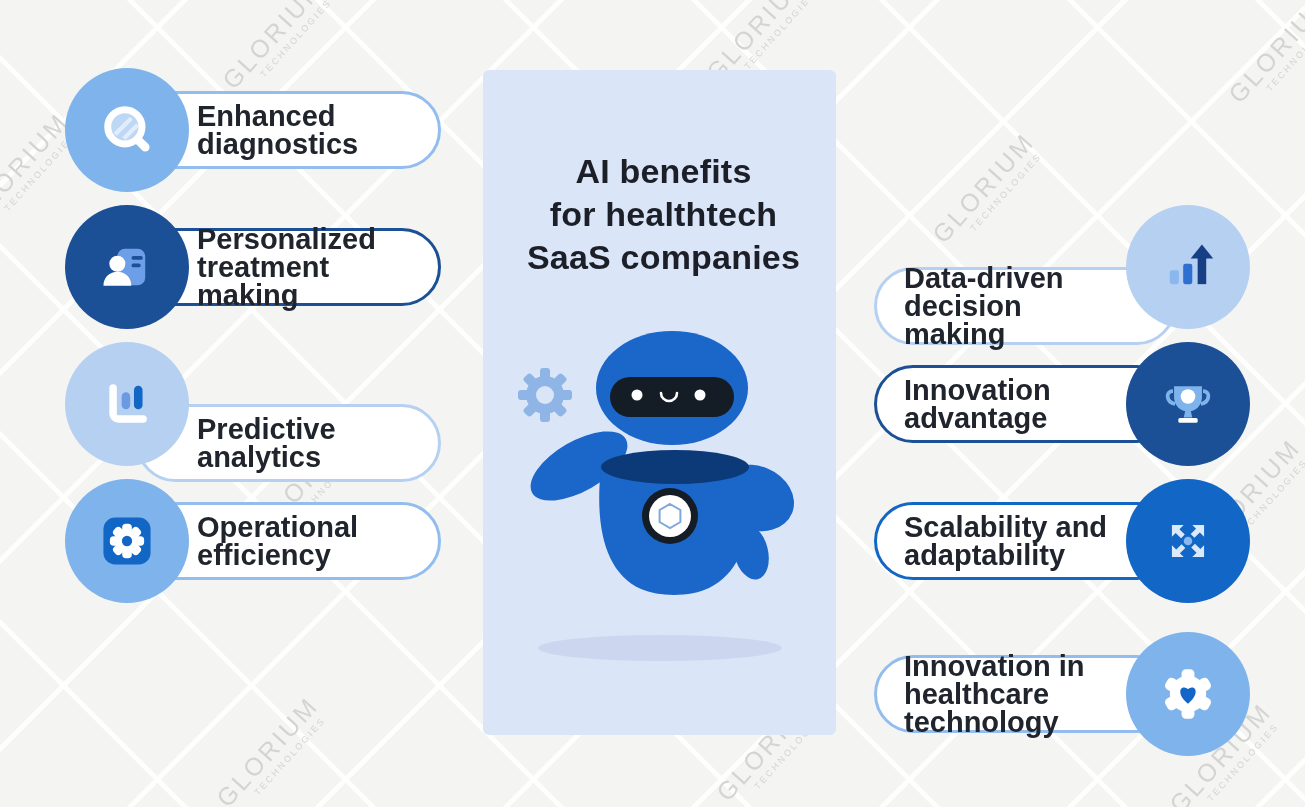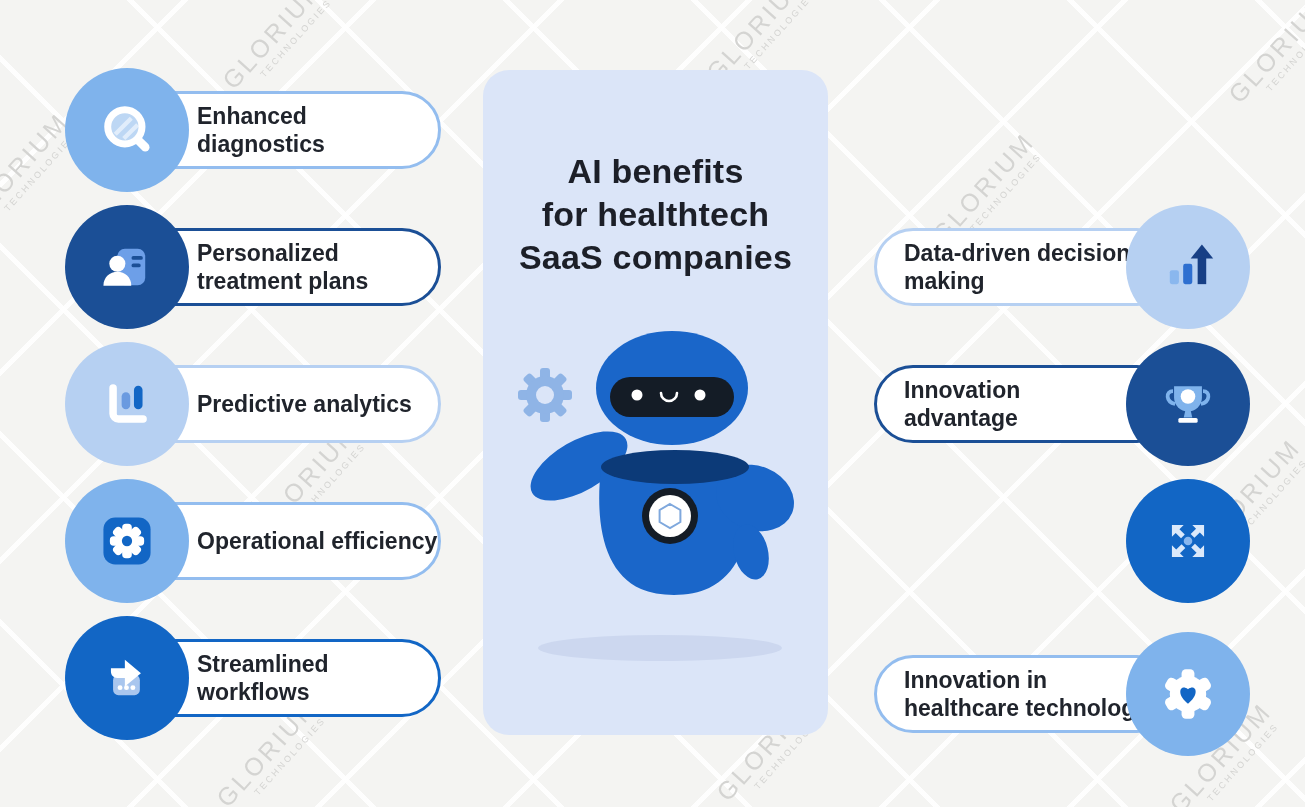--- a/index.html
+++ b/index.html
@@ -17,33 +17,33 @@
   .wm .wm-main{font-size:25px;letter-spacing:3px;font-weight:500;display:block;}
   .wm .wm-sub{font-size:9px;letter-spacing:2.5px;display:block;margin:3px 0 0 30px;}
   
   .item{position:absolute;height:124px;}
   .item-left{left:65px;width:377px;}
   .item-right{left:874px;width:378px;}
   .pill{position:absolute;top:23px;height:78px;background:#ffffff;border-radius:39px;
         box-sizing:border-box;display:flex;align-items:center;}
   .item-left  .pill{left:71px;right:1px;padding-left:58px;}
   .item-right .pill{left:0;width:302px;padding-left:27px;}
-  .label{font-size:23px;line-height:28px;font-weight:600;color:#20242c;white-space:pre-line;}
+  .label{font-size:29px;line-height:28px;font-weight:600;color:#20242c;white-space:pre-line;}
   .circle{position:absolute;top:0;width:124px;height:124px;border-radius:50%;
           display:flex;align-items:center;justify-content:center;}
   .item-left  .circle{left:0;}
   .item-right .circle{right:2px;}
   
   .v-lightmid .circle{background:#7fb3ec;} .v-lightmid .pill{border:3px solid #93bdef;}
-  .v-pale     .circle{background:#b6d0f2;} .v-pale     .pill{border:3px solid #b6d0f2;}
+  .v-pale     .circle{background:#b6d0f2;} .v-pale     .pill{border:3px solid #b6d0f2;margin-top:39px;}
   .v-mid      .circle{background:#1266c5;} .v-mid      .pill{border:3px solid #1266c5;}
   .v-dark     .circle{background:#1b4f96;} .v-dark     .pill{border:3px solid #1b4f96;}
   
   .panel{position:absolute;left:483px;top:70px;width:345px;height:665px;
-         background:#dbe5f8;border-radius:26px;}
+         background:#dbe5f8;border-radius:6px;padding-left:8px;}
   .title{margin:0;padding-top:80px;text-align:center;font-size:34px;line-height:43px;
          font-weight:bold;color:#1c1f28;white-space:pre-line;letter-spacing:.2px;}
   .robot{position:absolute;left:0;top:260px;}
 </style>
 </head>
 <body>
 
 <div class="canvas">
 
   <div class="wm" style="left:278px;top:38px">
@@ -98,21 +98,21 @@
         <path d="M17,32 L32,17 M25,36 L38,23" stroke="#e1edfb" stroke-width="4"></path>
         <circle cx="26" cy="25" r="16" fill="none" stroke="#ffffff" stroke-width="6.5"></circle>
         <line x1="38.5" y1="37.5" x2="45" y2="44" stroke="#ffffff" stroke-width="8" stroke-linecap="round"></line>
       </svg>
     </div>
   </div>
 
   <div class="item item-left v-dark" style="top:205px">
     <div class="pill">
       <span class="label">Personalized
-treatment plans</span>
+treatment making</span>
     </div>
     <div class="circle">
       <svg width="60" height="60" viewBox="0 0 56 56">
         <rect x="19" y="11" width="26" height="34" rx="7" fill="#6d9fe8"></rect>
         <path d="M34,19.5 h7 M34,26.5 h5" stroke="#1b4f96" stroke-width="3.6" stroke-linecap="round"></path>
         <circle cx="19" cy="25" r="7.5" fill="#ffffff"></circle>
         <path d="M6,45.5 c0,-8 6,-13 13,-13 c7,0 13,5 13,13 z" fill="#ffffff"></path>
       </svg>
     </div>
   </div>
@@ -142,35 +142,20 @@
     </div>
     <div class="circle">
       <svg width="60" height="60" viewBox="0 0 56 56">
         <path d="M15,13 v24 a5,5 0 0 0 5,5 h23" stroke="#ffffff" stroke-width="7" fill="none" stroke-linecap="round"></path>
         <rect x="23" y="17" width="8" height="16" rx="4" fill="#6a9ae0"></rect>
         <rect x="34.5" y="11" width="8" height="22" rx="4" fill="#1266c5"></rect>
       </svg>
     </div>
   </div>
 
-  <div class="item item-left v-mid" style="top:616px">
-    <div class="pill">
-      <span class="label">Streamlined
-workflows</span>
-    </div>
-    <div class="circle">
-      <svg width="60" height="60" viewBox="0 0 56 56">
-        <rect x="15" y="25" width="25" height="19" rx="5" fill="#a9c6ee"></rect>
-        <circle cx="21.5" cy="37" r="2.3" fill="#ffffff"></circle>
-        <circle cx="27.5" cy="37" r="2.3" fill="#ffffff"></circle>
-        <circle cx="33.5" cy="37" r="2.3" fill="#ffffff"></circle>
-        <path d="M13,19 h13 v-8 l15,12.5 -15,12.5 v-8 h-7 c-3.6,0 -6,-2.6 -6,-6 z" fill="#ffffff"></path>
-      </svg>
-    </div>
-  </div>
 
   <div class="panel">
     <h1 class="title">AI benefits
 for healthtech
 SaaS companies</h1>
     <svg class="robot" width="345" height="345" viewBox="0 0 345 345">
 
       <ellipse cx="177" cy="318" rx="122" ry="13" fill="#ccd7ef"></ellipse>
 
       <g transform="translate(62,65)">
@@ -231,20 +216,24 @@
         <path d="M42,16 c7,0 7,10 -2,12" stroke="#7fb3ec" stroke-width="3.5" fill="none"></path>
         <path d="M15,11.5 h26 v10.5 a13,13 0 0 1 -26,0 z" fill="#7fb3ec"></path>
         <circle cx="28" cy="21" r="6.8" fill="#ffffff"></circle>
         <path d="M25.5,34 h5 l1.5,6.5 h-8 z" fill="#7fb3ec"></path>
         <rect x="19" y="41" width="18" height="4.5" rx="1.5" fill="#ffffff"></rect>
       </svg>
     </div>
   </div>
 
   <div class="item item-right v-mid" style="top:479px">
+    <div class="pill">
+      <span class="label">Scalability and
+adaptability</span>
+    </div>
     <div class="circle">
       <svg width="60" height="60" viewBox="0 0 56 56">
         <g fill="#dbe9fb">
           <path d="M13,13 h11 l-4,4 5,5 -3.5,3.5 -5,-5 -3.5,3.5 z"></path>
           <path d="M13,13 h11 l-4,4 5,5 -3.5,3.5 -5,-5 -3.5,3.5 z" transform="rotate(90 28 28)"></path>
           <path d="M13,13 h11 l-4,4 5,5 -3.5,3.5 -5,-5 -3.5,3.5 z" transform="rotate(180 28 28)"></path>
           <path d="M13,13 h11 l-4,4 5,5 -3.5,3.5 -5,-5 -3.5,3.5 z" transform="rotate(270 28 28)"></path>
         </g>
         <circle cx="28" cy="28" r="4" fill="#8ab7ee"></circle>
       </svg>

